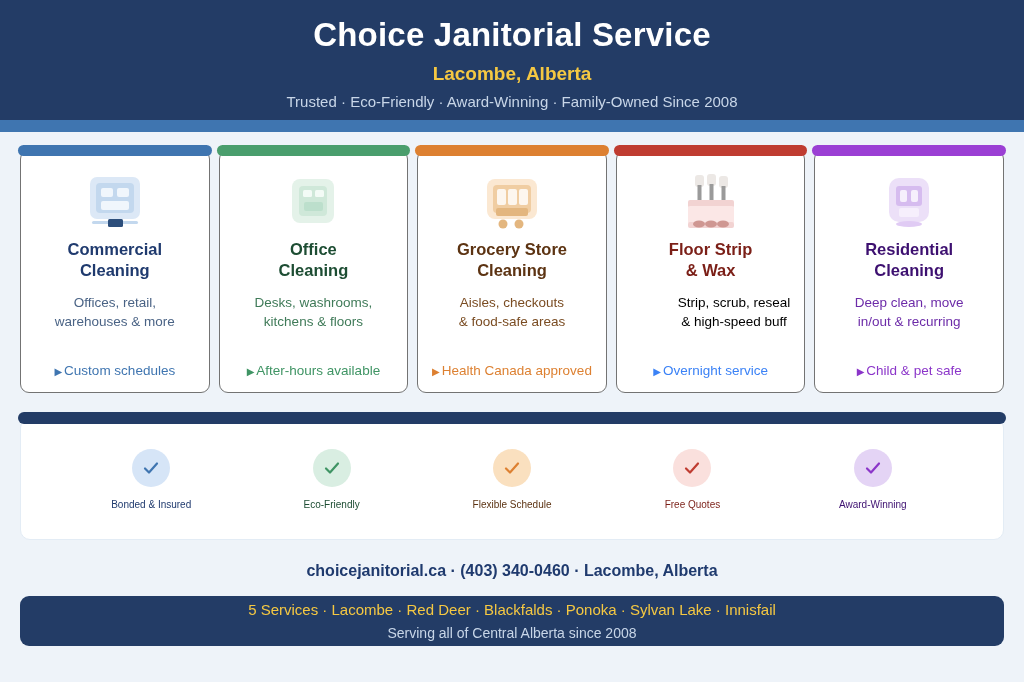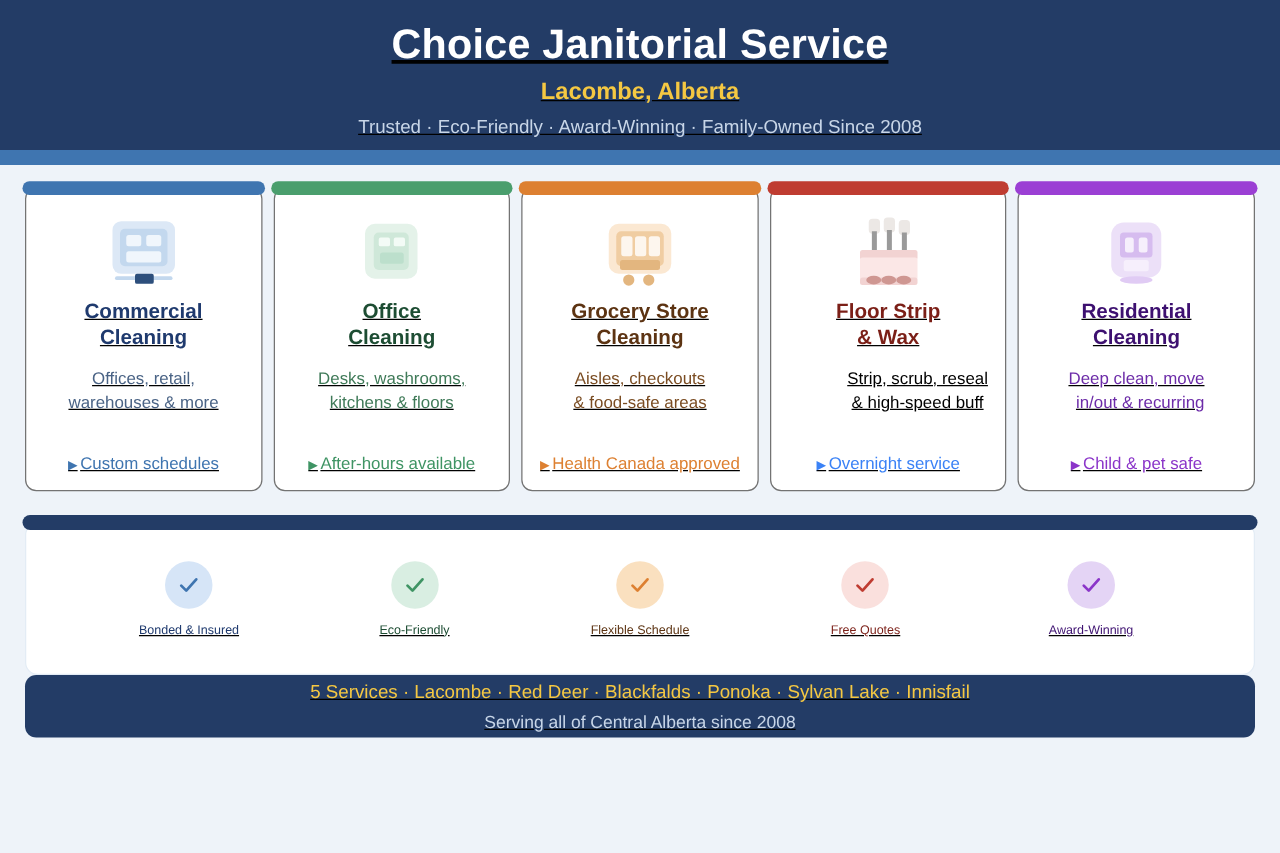--- a/index.html
+++ b/index.html
@@ -5,21 +5,21 @@
   * { box-sizing: border-box; margin: 0; padding: 0; }
 
   body {
     width: 1024px;
     height: 682px;
     background: #eef3f9;
     font-family: "Liberation Sans", sans-serif;
     overflow: hidden;
   }
 
-  .page { width: 1024px; height: 682px; display: flex; flex-direction: column; background:#eef3f9;text-decoration:underline; }
+  .page { width: 1024px; height: 682px; display: flex; flex-direction: column; background:#eef3f9; }
 
   
   .header {
     background: #233c66;
     padding: 14px 20px 10px;
     text-align: center;
   }
   .header-title {
     color: #ffffff;
     font-size: 33px;
@@ -254,21 +254,21 @@
         <rect x="20" y="13" width="26" height="20" rx="3" class="ic-fg" fill="#d6bcef"></rect>
         <rect x="24" y="17" width="7" height="12" rx="2" class="ic-pn" fill="#f6effc"></rect>
         <rect x="35" y="17" width="7" height="12" rx="2" class="ic-pn" fill="#f6effc"></rect>
         <rect x="23" y="35" width="20" height="9" rx="2" class="ic-pn" fill="#f6effc"></rect>
         <ellipse cx="33" cy="51" rx="13" ry="3" class="ic-st" fill="#e0cbf4"></ellipse>
       </svg>
       <div class="card-title" style="color: rgb(61, 16, 112);">
         <span>Residential</span><br>
         <span>Cleaning</span>
       </div>
-      <div class="card-desc" style="color: rgb(108, 43, 168); text-align: right;">
+      <div class="card-desc" style="color: rgb(108, 43, 168);">
         <span>Deep clean, move</span><br>
         <span>in/out &amp; recurring</span>
       </div>
       <div class="card-note" style="color: rgb(139, 53, 201);"><span class="tri">▶</span><span>Child &amp; pet safe</span></div>
     </div>
 
   </div>
 
   <div class="badges-wrap">
     <div class="badges">
@@ -315,19 +315,20 @@
           <svg width="20" height="20" viewBox="0 0 20 20">
               <path d="M4 10.5 L8 14.5 L16 5.5" fill="none" stroke-width="2.2" stroke-linecap="round" stroke-linejoin="round" stroke="#8b35c9"></path>
             </svg>
         </div>
         <div class="badge-label" style="color: rgb(61, 16, 112);">Award-Winning</div>
       </div>
 
     </div>
   </div>
 
+  <div class="contact">choicejanitorial.ca · (403) 340-0460 · Lacombe, Alberta</div>
 
   <div class="footer" style="background: rgb(35, 60, 102);">
     <div class="footer-line1" style="color: rgb(245, 200, 66);">5 Services · Lacombe · Red Deer · Blackfalds · Ponoka · Sylvan Lake · Innisfail</div>
     <div class="footer-line2" style="color: rgb(200, 214, 232);">Serving all of Central Alberta since 2008</div>
   </div>
 
 </div>
 
 </body></html>

